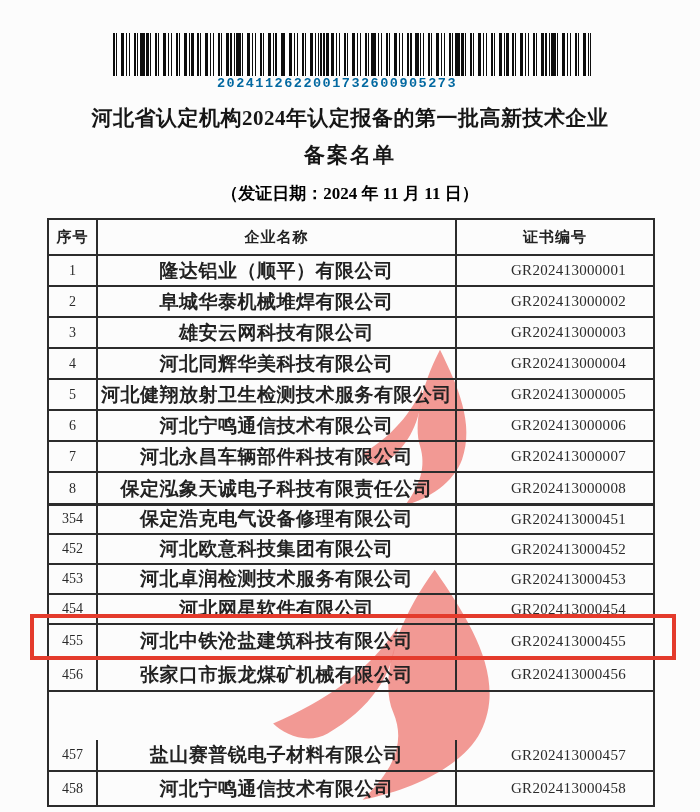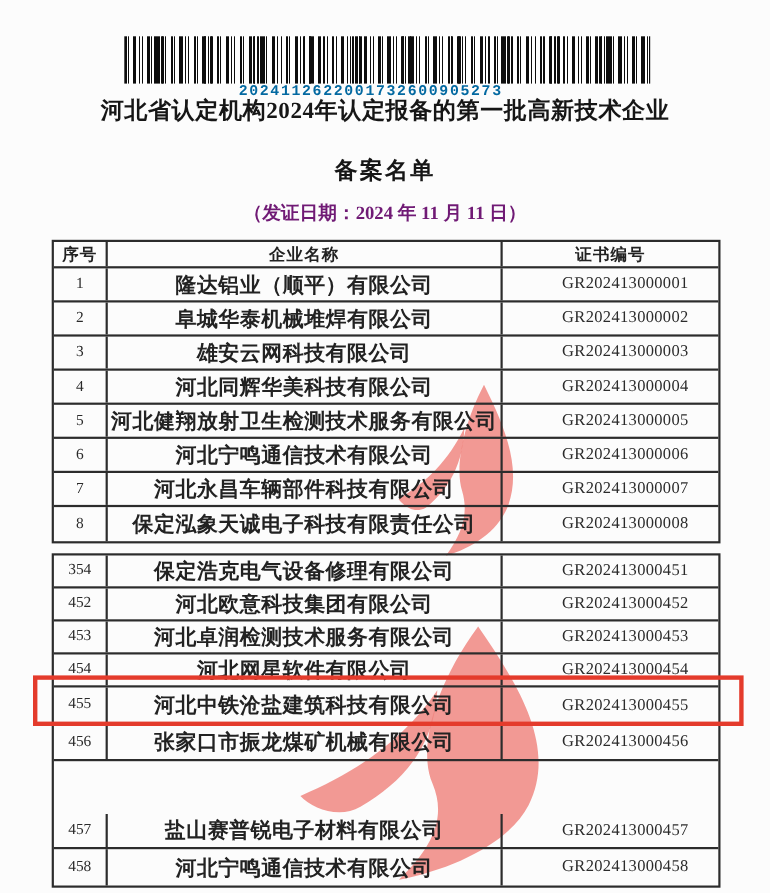--- a/index.html
+++ b/index.html
@@ -29,51 +29,51 @@
         transparent 29px 33px, #0d0d0d 33px 36px,
         transparent 36px 45px);
     background-color:#fff;
   }
   .barcode-number{
     position:absolute;left:98px;top:76px;width:478px;z-index:2;
     text-align:center;font-family:"Liberation Mono","DejaVu Sans Mono",monospace;
     font-size:13.5px;letter-spacing:1.5px;color:#0369a1;font-weight:600;
   }
   .title-1{
-    position:absolute;left:0;top:86px;width:700px;z-index:2;text-align:center;
+    position:absolute;left:0;top:104px;width:700px;z-index:2;text-align:center;
     font-size:21px;font-weight:700;letter-spacing:.5px;color:#161616;
   }
   .title-2{
     position:absolute;left:0;top:141px;width:700px;z-index:2;text-align:center;
     font-size:21px;font-weight:700;letter-spacing:2px;color:#161616;
   }
   .subtitle{
     position:absolute;left:0;top:182px;width:700px;z-index:2;text-align:center;
-    font-size:17px;font-weight:600;color:#701a75;
+    font-size:17px;font-weight:600;color:#000000;
   }
   
   .tbl{
     position:absolute;left:47px;width:608px;z-index:2;
     border:2px solid #2c2c2c;box-sizing:border-box;
     background:transparent;
   }
   .tbl-1{top:218px;}
   .tbl-2{top:503px;}
   .trow{
     display:grid;grid-template-columns:49px 359px 196px;
     box-sizing:border-box;border-bottom:2px solid #2c2c2c;
   }
   .trow:last-child{border-bottom:none;}
   .tcell{
     display:flex;align-items:center;justify-content:center;
     box-sizing:border-box;border-right:2px solid #2c2c2c;
     padding:0 4px;overflow:hidden;white-space:nowrap;
   }
   .tcell:last-child{border-right:none;}
-  .h-row{height:24px;font-family:Liberation Serif, serif;}
+  .h-row{height:36px;font-family:Liberation Serif, serif;}
   .r31{height:31px;}
   .r30{height:30px;}
   .r34{height:34px;}
   .r33{height:33px;}
   .r32{height:32px;margin-top:48px;}
   .head-txt{font-size:15px;font-weight:600;letter-spacing:1px;color:#222;}
   .no-txt{font-size:14px;font-weight:500;color:#2a2a2a;}
   .co-txt{font-size:19px;font-weight:700;letter-spacing:.5px;color:#222;}
   .cert-txt{font-size:15px;font-weight:500;letter-spacing:.3px;color:#2b2b2b;padding-left:31px;}
   

